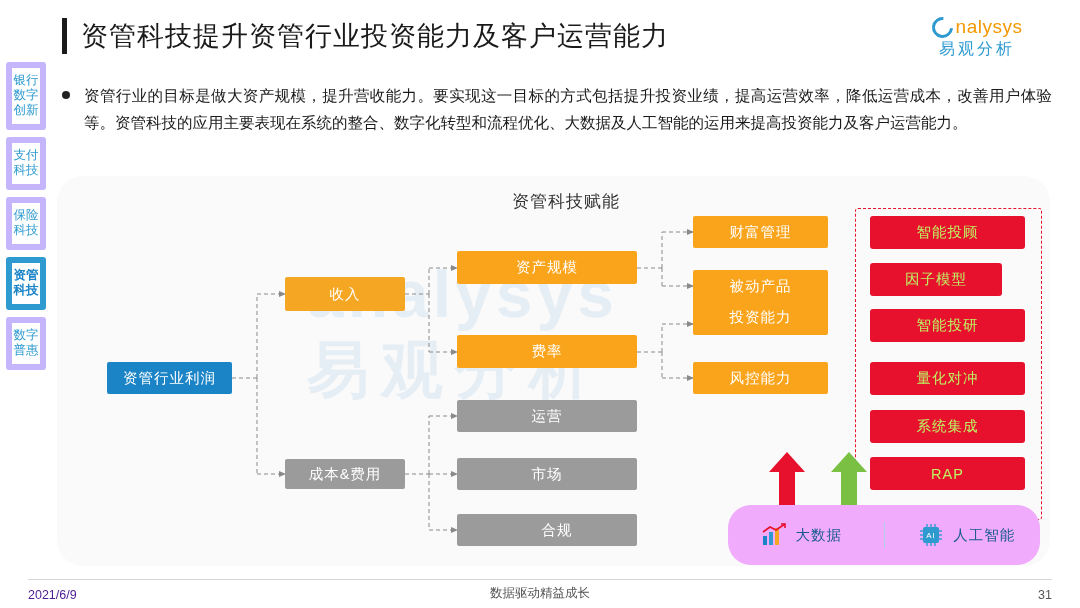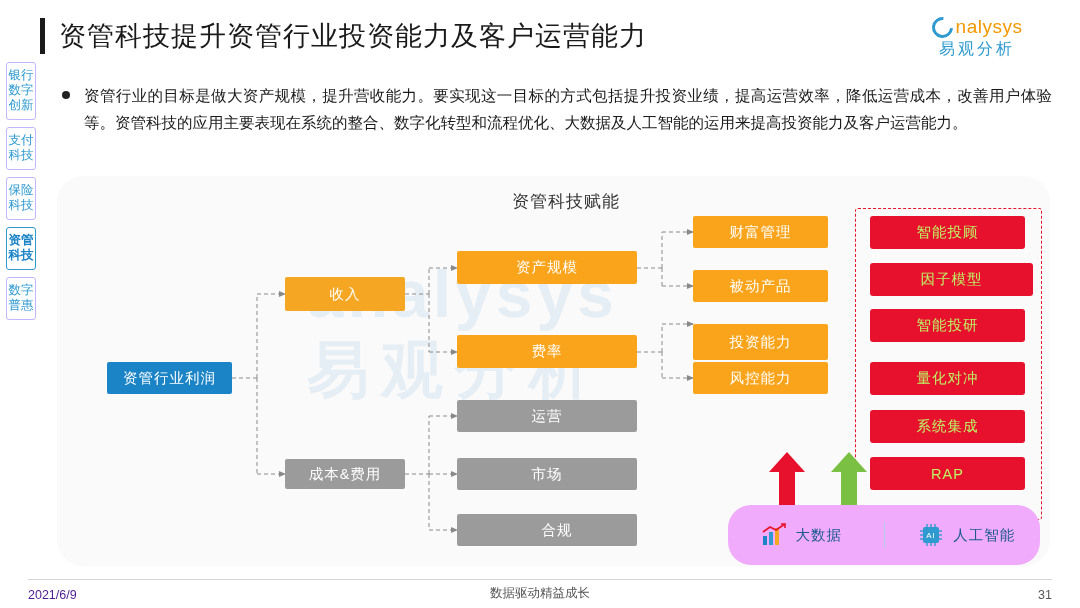--- a/index.html
+++ b/index.html
@@ -11,21 +11,21 @@
     height: 608px;
     background: #ffffff;
     font-family: "Liberation Sans", sans-serif;
     overflow: hidden;
     position: relative;
   }
 
   
   .title-bar {
     position: absolute;
-    left: 40px;
+    left: 62px;
     top: 18px;
     display: flex;
     align-items: center;
     text-align: right;
   }
   .title-rule {
     width: 5px;
     height: 36px;
     background: #1a1a1a;
     margin-right: 14px;
@@ -70,21 +70,21 @@
   }
 
   
   .sidebar {
     position: absolute;
     left: 6px;
     top: 62px;
     width: 34px;
   }
   .side-item {
-    border: 1px solid #c4b5fd;
+    border: 6px solid #c4b5fd;
     border-radius: 3px;
     width: 28px;
     margin-bottom: 7px;
     padding: 5px 0 6px 0;
     text-align: center;
     font-size: 12.5px;
     line-height: 15px;
     color: #2e9ad0;
     letter-spacing: 0;
   }
@@ -332,26 +332,26 @@
   <div class="box box-gray" style="left:228px; top:283px; width:120px; height:30px;">成本&amp;费用</div>
 
   <div class="box box-orange-l" style="left:400px; top:75px; width:180px; height:33px;">资产规模</div>
   <div class="box box-orange-l" style="left:400px; top:159px; width:180px; height:33px;">费率</div>
   <div class="box box-gray" style="left:400px; top:224px; width:180px; height:32px;">运营</div>
   <div class="box box-gray" style="left:400px; top:282px; width:180px; height:32px;">市场</div>
   <div class="box box-gray" style="left:400px; top:338px; width:180px; height:32px;padding-left:20px;">合规</div>
 
   <div class="box box-orange-l" style="left:636px; top:40px; width:135px; height:32px;">财富管理</div>
   <div class="box box-orange-l" style="left:636px; top:94px; width:135px; height:32px;">被动产品</div>
-  <div class="box box-orange-l" style="left:636px; top:148px; width:135px; height:36px;font-family:Liberation Serif, serif;">投资能力</div>
+  <div class="box box-orange-l" style="left:636px; top:123px; width:135px; height:36px;font-family:Liberation Serif, serif;">投资能力</div>
   <div class="box box-orange-l" style="left:636px; top:186px; width:135px; height:32px;">风控能力</div>
 
   <div class="dashed-region"></div>
   <div class="box box-red" style="left:813px; top:40px; width:155px; height:33px;">智能投顾</div>
-  <div class="box box-red" style="left:813px; top:87px; width:163px; height:33px;">因子模型</div>
+  <div class="box box-red" style="left:813px; top:87px; width:132px; height:33px;">因子模型</div>
   <div class="box box-red" style="left:813px; top:133px; width:155px; height:33px;">智能投研</div>
   <div class="box box-red" style="left:813px; top:234px; width:155px; height:33px;">系统集成</div>
   <div class="box box-red" style="left:813px; top:186px; width:155px; height:33px;">量化对冲</div>
   <div class="box box-red" style="left:813px; top:281px; width:155px; height:33px;">RAP</div>
 
   <svg style="position:absolute; left:710px; top:274px; width:120px; height:55px;">
     <path d="M12,55 L12,22 L2,22 L20,2 L38,22 L28,22 L28,55 Z" fill="#e8112d"></path>
     <path d="M74,55 L74,22 L64,22 L82,2 L100,22 L90,22 L90,55 Z" fill="#7ac143"></path>
   </svg>
 

